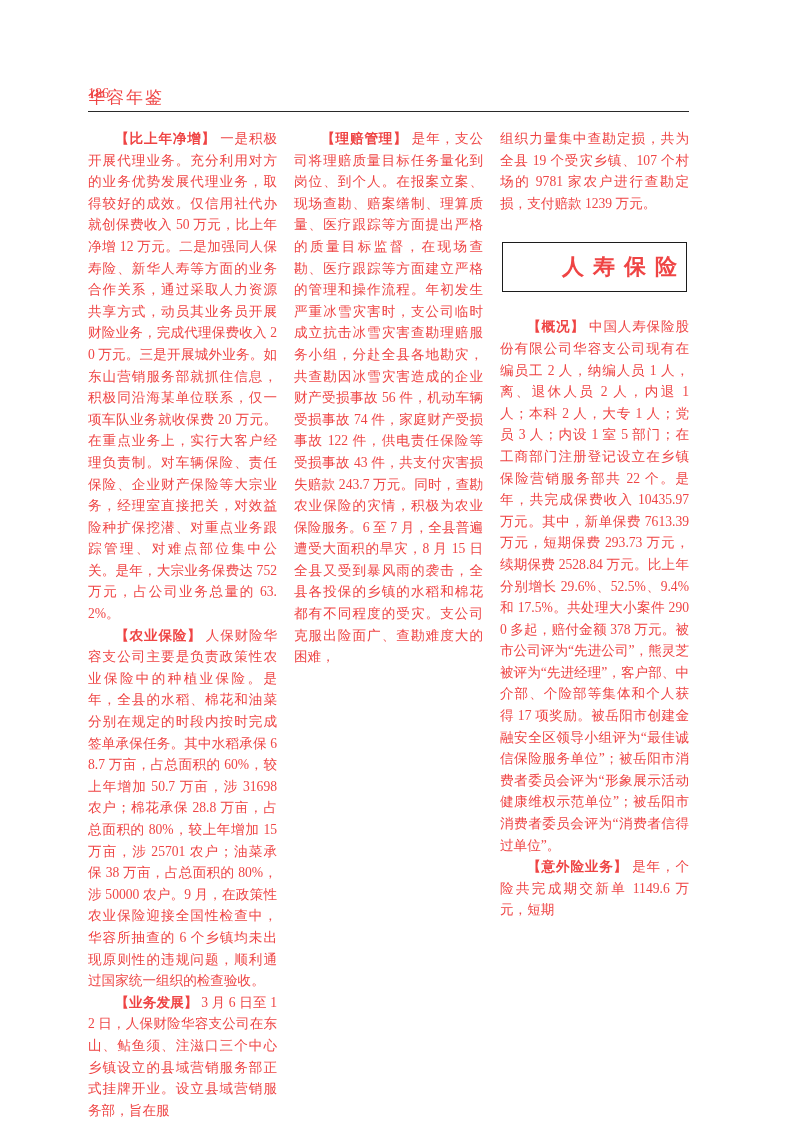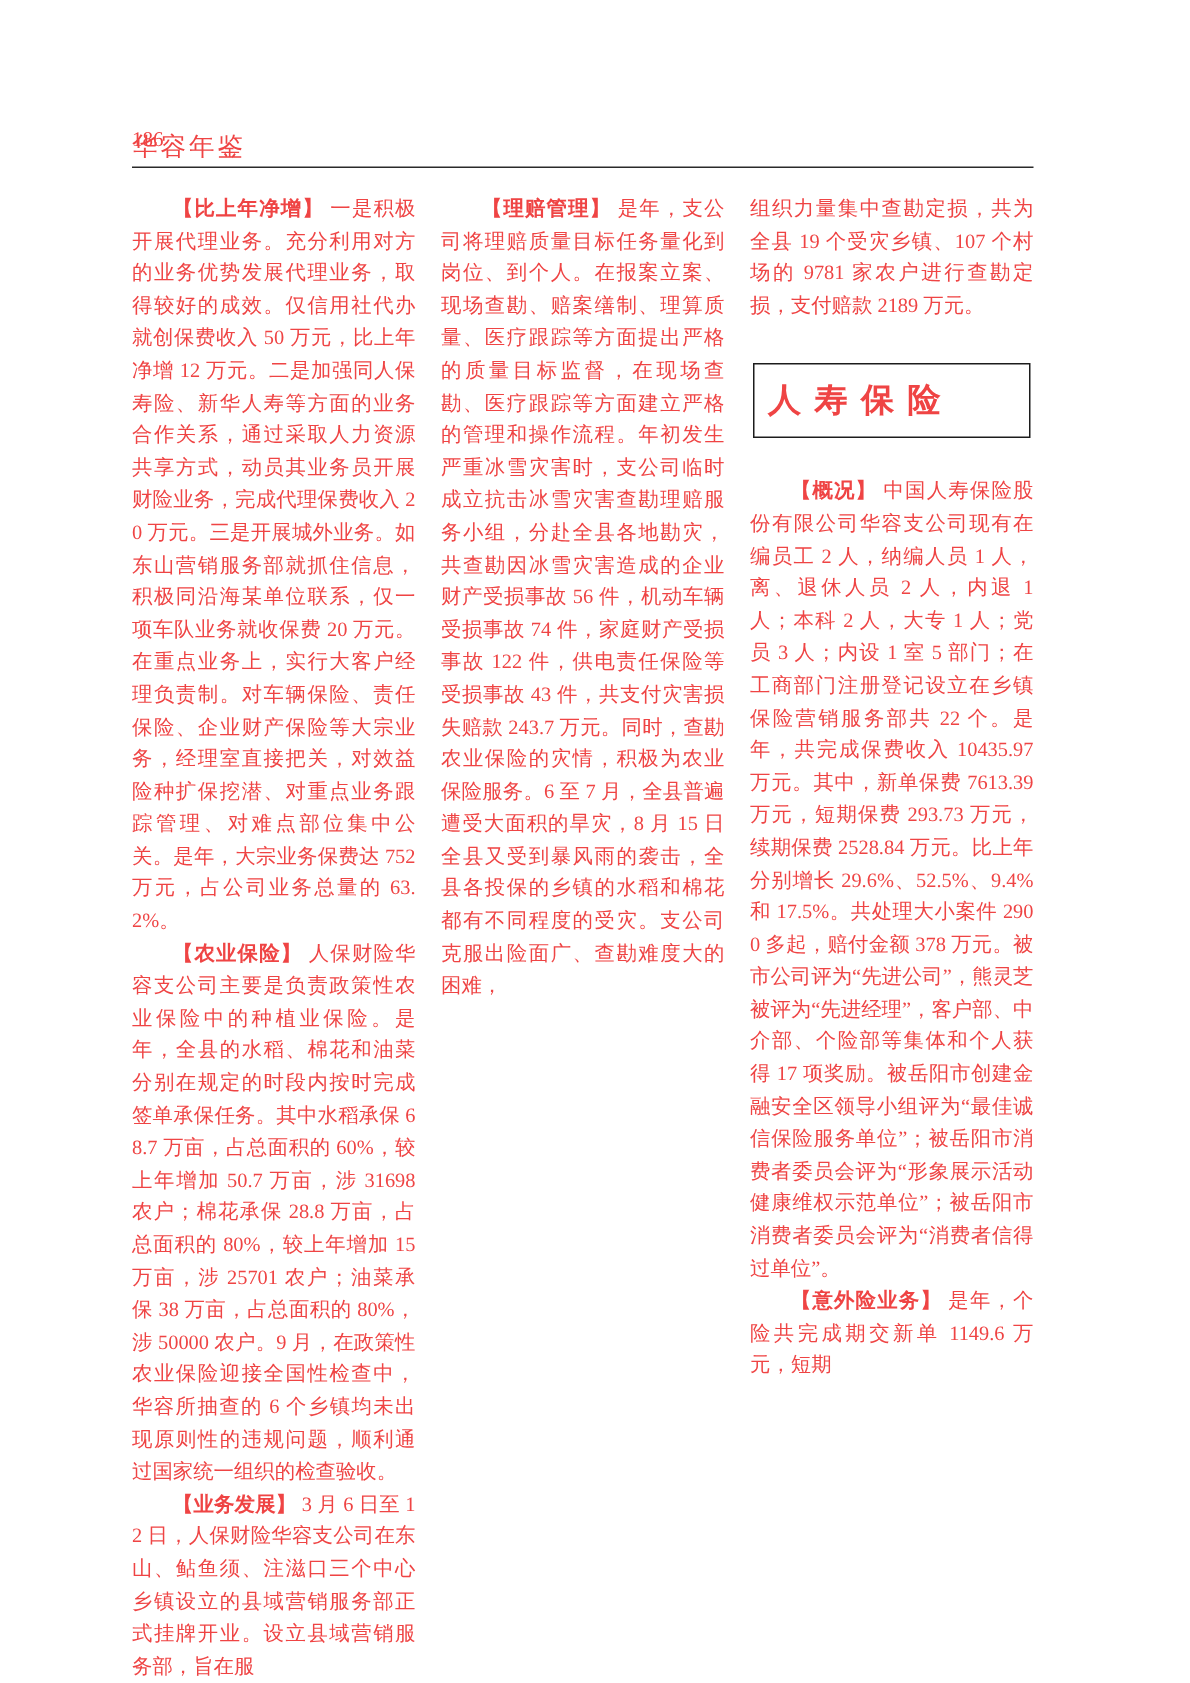--- a/index.html
+++ b/index.html
@@ -65,21 +65,21 @@
   .byline {
     margin: 2px 0 0 0;
     font-size: 13.6px;
     line-height: 21.6px;
     text-align: right;
     padding-right: 10px;
   }
   .chapter-box {
     margin: 28px 2px 24px 2px;
     border: 1.4px solid #1c1c1c;
-    text-align: left;
+    text-align: right;
     font-family: "Liberation Sans", "DejaVu Sans", sans-serif;
     font-weight: bold;
     font-size: 22px;
     letter-spacing: 9px;
     text-indent: 9px;
     padding: 9px 0;
   }
 </style>
 </head>
 <body>
@@ -93,19 +93,19 @@
   <div class="columns">
     <div class="column">
         <p class="para indent"><b class="entry-label">【比上年净增】</b> 一是积极开展代理业务。充分利用对方的业务优势发展代理业务，取得较好的成效。仅信用社代办就创保费收入 50 万元，比上年净增 12 万元。二是加强同人保寿险、新华人寿等方面的业务合作关系，通过采取人力资源共享方式，动员其业务员开展财险业务，完成代理保费收入 20 万元。三是开展城外业务。如东山营销服务部就抓住信息，积极同沿海某单位联系，仅一项车队业务就收保费 20 万元。在重点业务上，实行大客户经理负责制。对车辆保险、责任保险、企业财产保险等大宗业务，经理室直接把关，对效益险种扩保挖潜、对重点业务跟踪管理、对难点部位集中公关。是年，大宗业务保费达 752 万元，占公司业务总量的 63.2%。</p>
         <p class="para indent"><b class="entry-label">【农业保险】</b> 人保财险华容支公司主要是负责政策性农业保险中的种植业保险。是年，全县的水稻、棉花和油菜分别在规定的时段内按时完成签单承保任务。其中水稻承保 68.7 万亩，占总面积的 60%，较上年增加 50.7 万亩，涉 31698 农户；棉花承保 28.8 万亩，占总面积的 80%，较上年增加 15 万亩，涉 25701 农户；油菜承保 38 万亩，占总面积的 80%，涉 50000 农户。9 月，在政策性农业保险迎接全国性检查中，华容所抽查的 6 个乡镇均未出现原则性的违规问题，顺利通过国家统一组织的检查验收。</p>
         <p class="para indent"><b class="entry-label">【业务发展】</b> 3 月 6 日至 12 日，人保财险华容支公司在东山、鲇鱼须、注滋口三个中心乡镇设立的县域营销服务部正式挂牌开业。设立县域营销服务部，旨在服</p>
       </div>
     <div class="column">
         <p class="para indent"><b class="entry-label">【理赔管理】</b> 是年，支公司将理赔质量目标任务量化到岗位、到个人。在报案立案、现场查勘、赔案缮制、理算质量、医疗跟踪等方面提出严格的质量目标监督，在现场查勘、医疗跟踪等方面建立严格的管理和操作流程。年初发生严重冰雪灾害时，支公司临时成立抗击冰雪灾害查勘理赔服务小组，分赴全县各地勘灾，共查勘因冰雪灾害造成的企业财产受损事故 56 件，机动车辆受损事故 74 件，家庭财产受损事故 122 件，供电责任保险等受损事故 43 件，共支付灾害损失赔款 243.7 万元。同时，查勘农业保险的灾情，积极为农业保险服务。6 至 7 月，全县普遍遭受大面积的旱灾，8 月 15 日全县又受到暴风雨的袭击，全县各投保的乡镇的水稻和棉花都有不同程度的受灾。支公司克服出险面广、查勘难度大的困难，</p>
       </div>
     <div class="column">
-        <p class="para">组织力量集中查勘定损，共为全县 19 个受灾乡镇、107 个村场的 9781 家农户进行查勘定损，支付赔款 2189 万元。</p>
+        <p class="para">组织力量集中查勘定损，共为全县 19 个受灾乡镇、107 个村场的 9781 家农户进行查勘定损，支付赔款 1239 万元。</p>
         <div class="chapter-box">人寿保险</div>
         <p class="para indent"><b class="entry-label">【概况】</b> 中国人寿保险股份有限公司华容支公司现有在编员工 2 人，纳编人员 1 人，离、退休人员 2 人，内退 1 人；本科 2 人，大专 1 人；党员 3 人；内设 1 室 5 部门；在工商部门注册登记设立在乡镇保险营销服务部共 22 个。是年，共完成保费收入 10435.97 万元。其中，新单保费 7613.39 万元，短期保费 293.73 万元，续期保费 2528.84 万元。比上年分别增长 29.6%、52.5%、9.4%和 17.5%。共处理大小案件 2900 多起，赔付金额 378 万元。被市公司评为“先进公司”，熊灵芝被评为“先进经理”，客户部、中介部、个险部等集体和个人获得 17 项奖励。被岳阳市创建金融安全区领导小组评为“最佳诚信保险服务单位”；被岳阳市消费者委员会评为“形象展示活动健康维权示范单位”；被岳阳市消费者委员会评为“消费者信得过单位”。</p>
         <p class="para indent"><b class="entry-label">【意外险业务】</b> 是年，个险共完成期交新单 1149.6 万元，短期</p>
       </div>
   </div>
 </div>
 
 </body></html>

